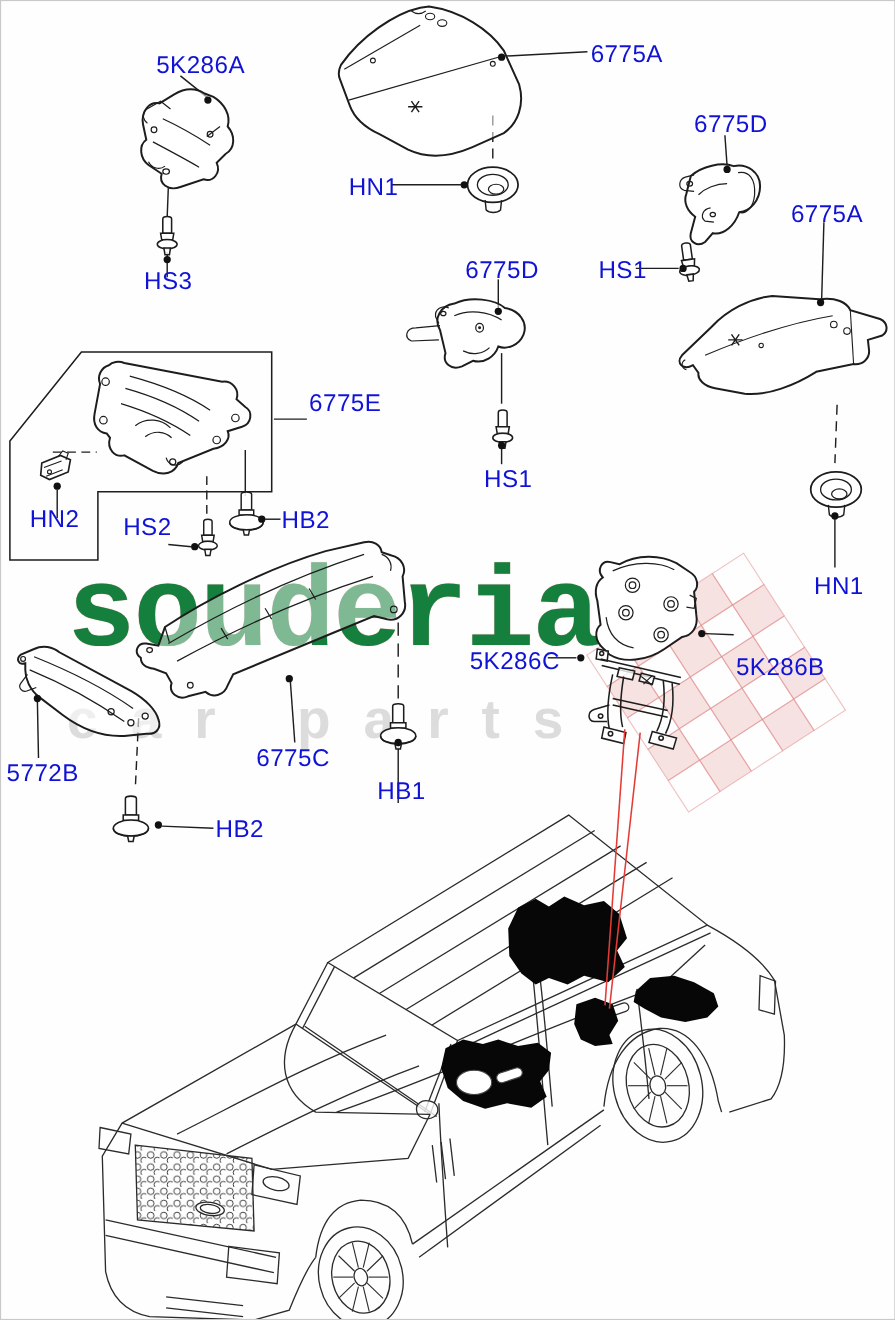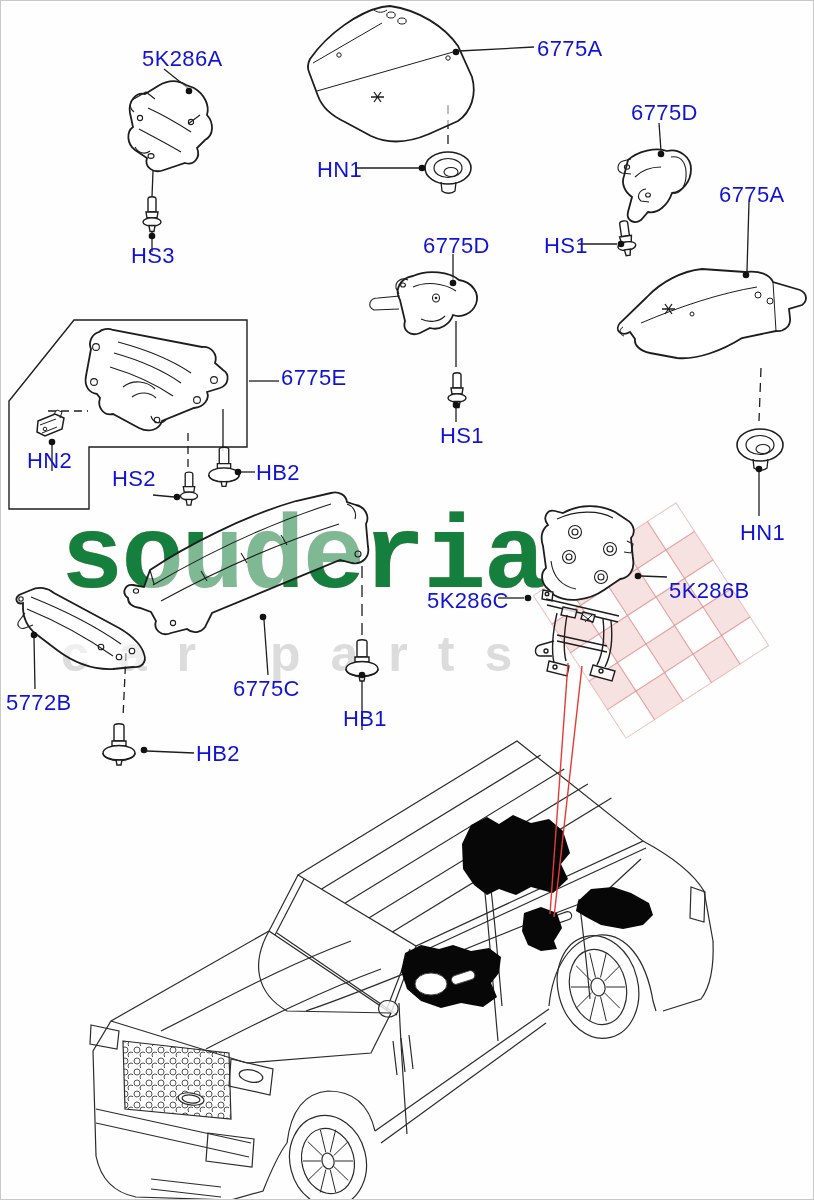--- a/index.html
+++ b/index.html
@@ -411,24 +411,24 @@
 
   <div class="lbl" style="left:141px;top:46px">5K286A</div>
   <div class="lbl" style="left:536px;top:36px">6775A</div>
   <div class="lbl" style="left:630px;top:100px">6775D</div>
   <div class="lbl" style="left:718px;top:182px">6775A</div>
   <div class="lbl" style="left:543px;top:233px">HS1</div>
   <div class="lbl" style="left:316px;top:157px">HN1</div>
   <div class="lbl" style="left:422px;top:233px">6775D</div>
   <div class="lbl" style="left:130px;top:243px">HS3</div>
   <div class="lbl" style="left:439px;top:423px">HS1</div>
-  <div class="lbl" style="left:280px;top:365px">6775E</div>
-  <div class="lbl" style="left:26px;top:448px">HN2</div>
+  <div class="lbl" style="left:280px;top:354px">6775E</div>
+  <div class="lbl" style="left:26px;top:459px">HN2</div>
   <div class="lbl" style="left:111px;top:466px">HS2</div>
   <div class="lbl" style="left:255px;top:460px">HB2</div>
   <div class="lbl" style="left:5px;top:690px">5772B</div>
   <div class="lbl" style="left:232px;top:676px">6775C</div>
   <div class="lbl" style="left:195px;top:741px">HB2</div>
   <div class="lbl" style="left:342px;top:706px">HB1</div>
   <div class="lbl" style="left:739px;top:520px">HN1</div>
-  <div class="lbl" style="left:668px;top:578px">5K286B</div>
+  <div class="lbl" style="left:668px;top:594px">5K286B</div>
   <div class="lbl" style="left:426px;top:588px">5K286C</div>
 </div>
 
 </body></html>

